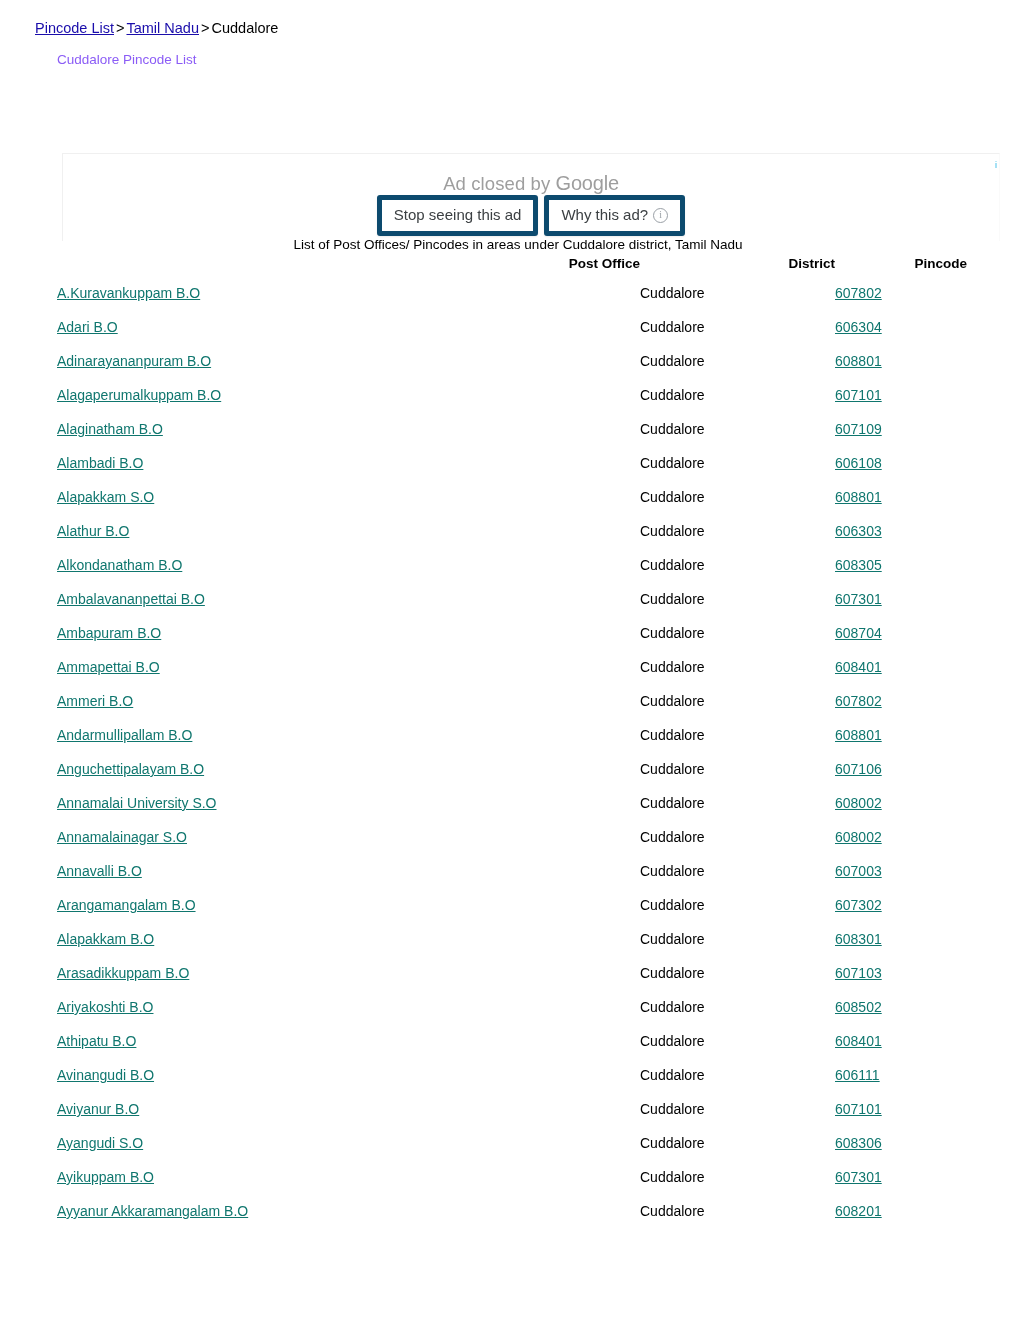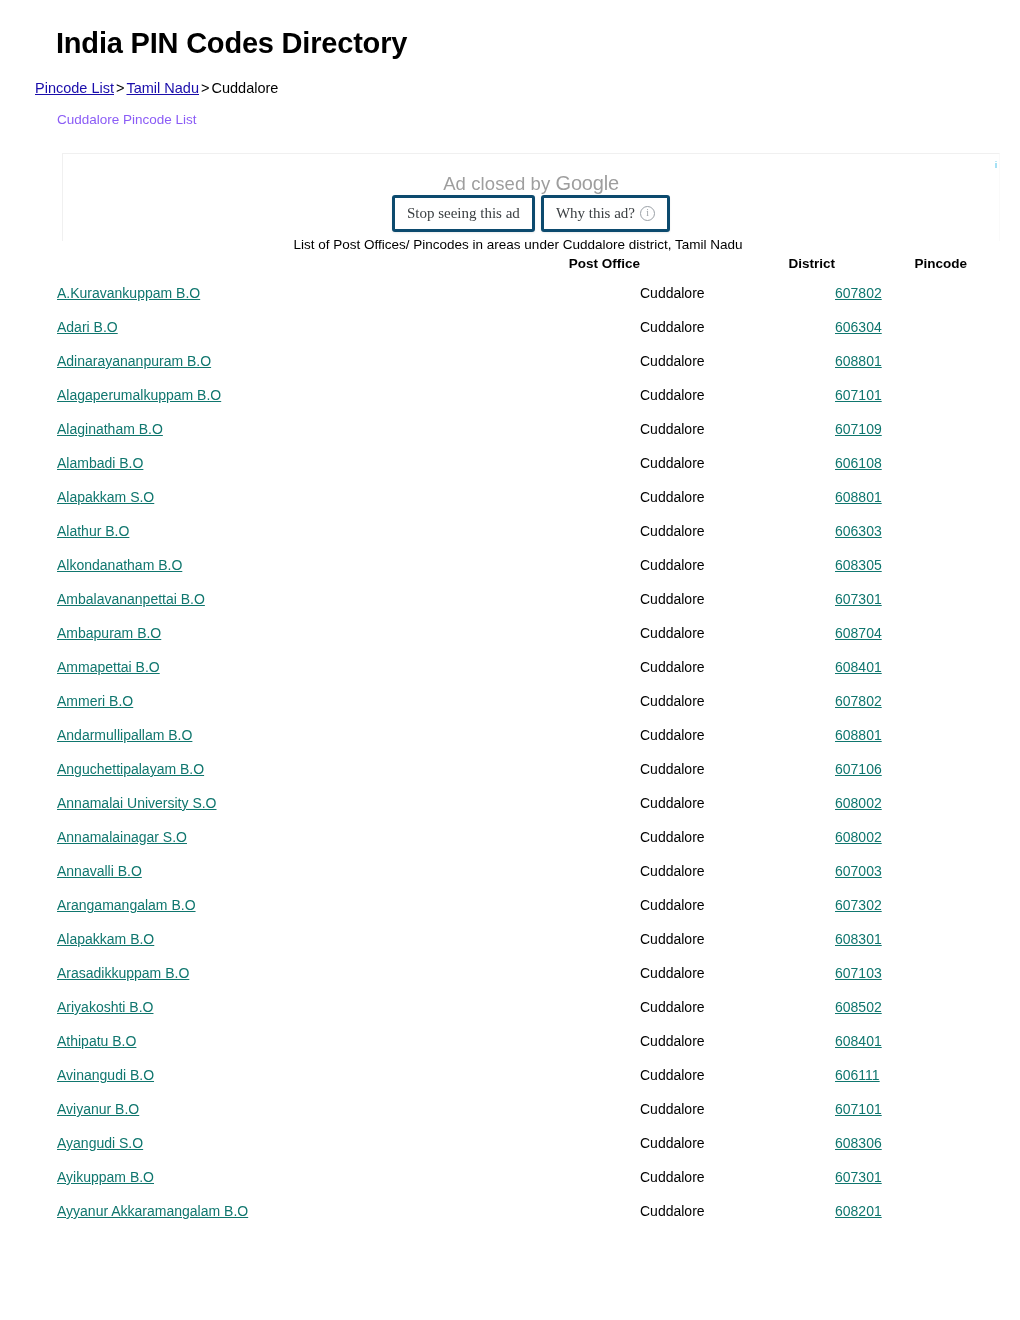--- a/index.html
+++ b/index.html
@@ -105,24 +105,24 @@
     position: absolute;
     left: 0;
     right: 0;
     top: 41px;
     display: flex;
     justify-content: center;
     gap: 6px;
   }
   .ad-btn {
     background: #ffffff;
-    border: 3px solid #0c4a6e;
+    border: 5px solid #0c4a6e;
     border-radius: 3px;
     box-shadow: 0 1px 2px rgba(0,0,0,0.08);
-    font-family: Liberation Serif, serif;
+    font-family: Liberation Sans, sans-serif;
     font-size: 15px;
     line-height: 18px;
     color: #3c4043;
     padding: 6px 12px 7px 12px;
     cursor: pointer;
     white-space: nowrap;
     display: flex;
     align-items: center;
     gap: 5px;
   }
@@ -196,21 +196,20 @@
   }
   .pincode-table td.district-cell {
     color: #000;
   }
 </style>
 </head>
 <body>
 
 <div class="page">
 
-  <h1 class="page-title">India PIN Codes Directory</h1>
 
   <div class="breadcrumb">
     <a href="#">Pincode List</a><span class="sep">&gt;</span><a href="#">Tamil Nadu</a><span class="sep">&gt;</span><span class="current">Cuddalore</span>
   </div>
 
   <div class="section-title">Cuddalore Pincode List</div>
 
   <div class="ad-frame">
     <span class="ad-info-dot">i</span>
 

